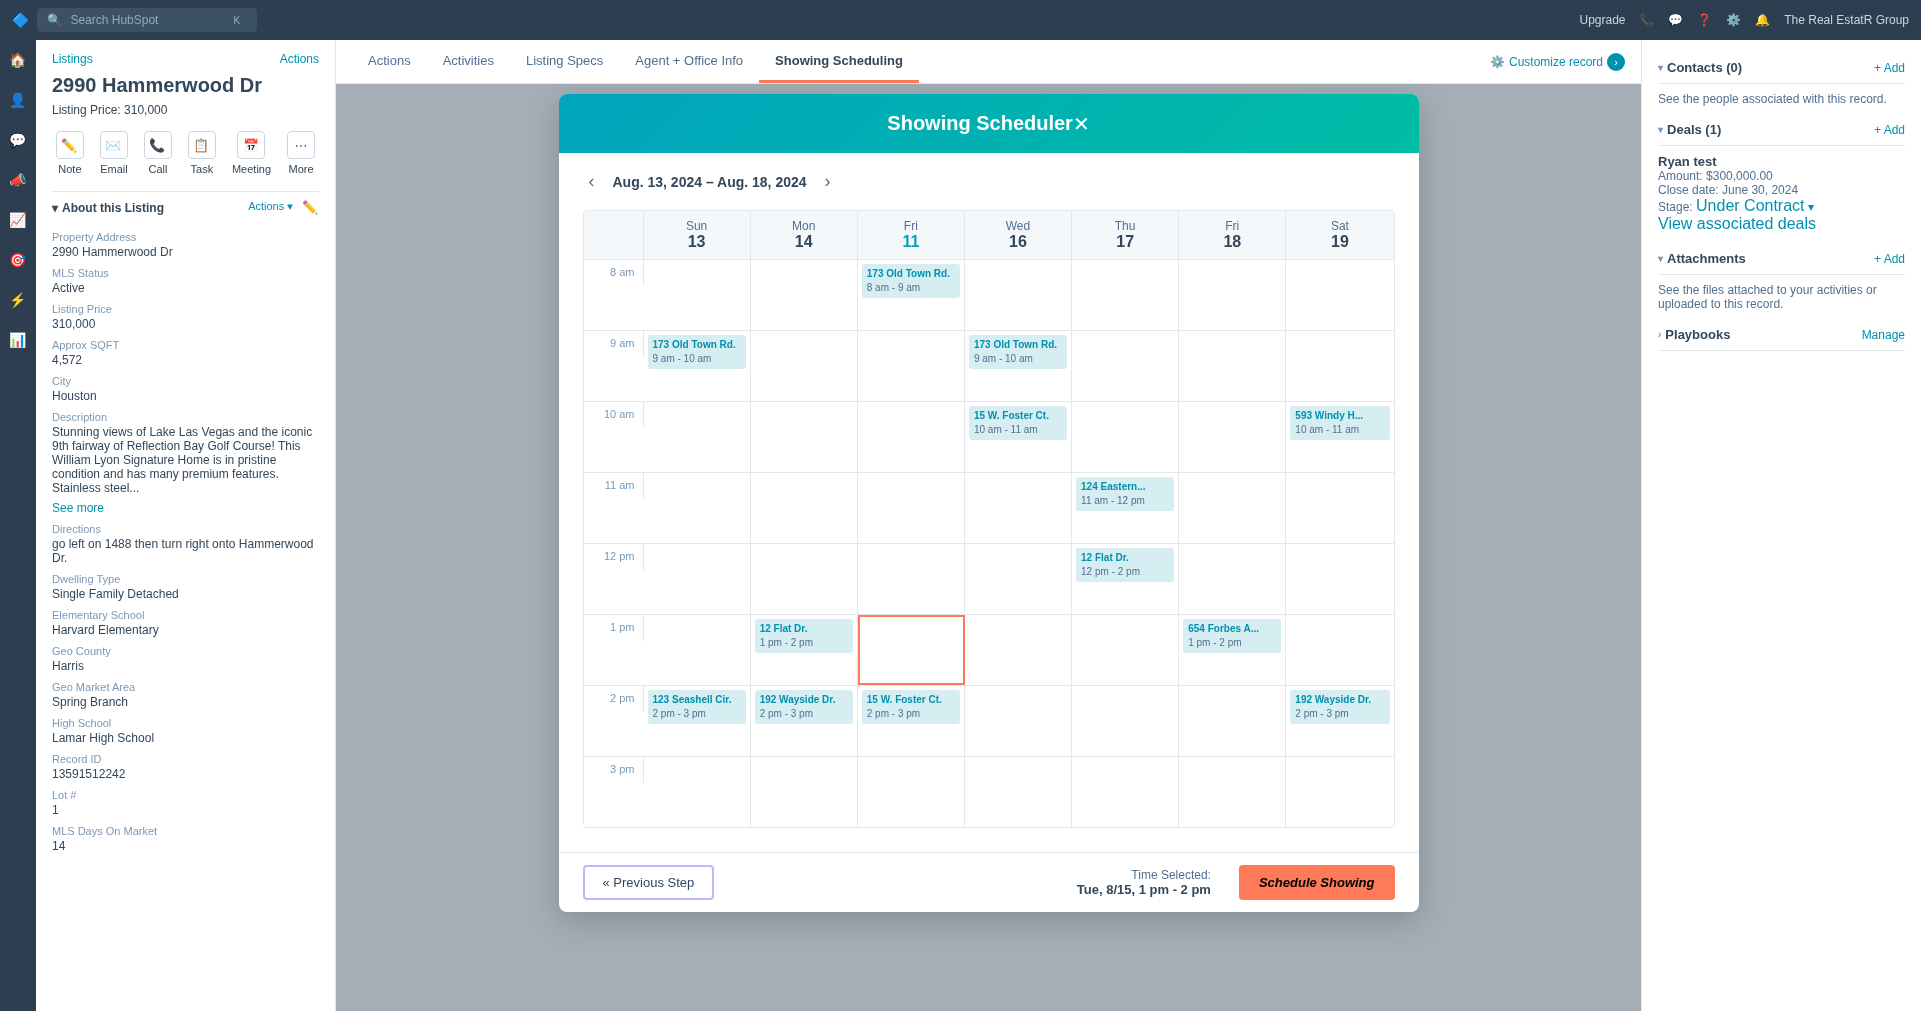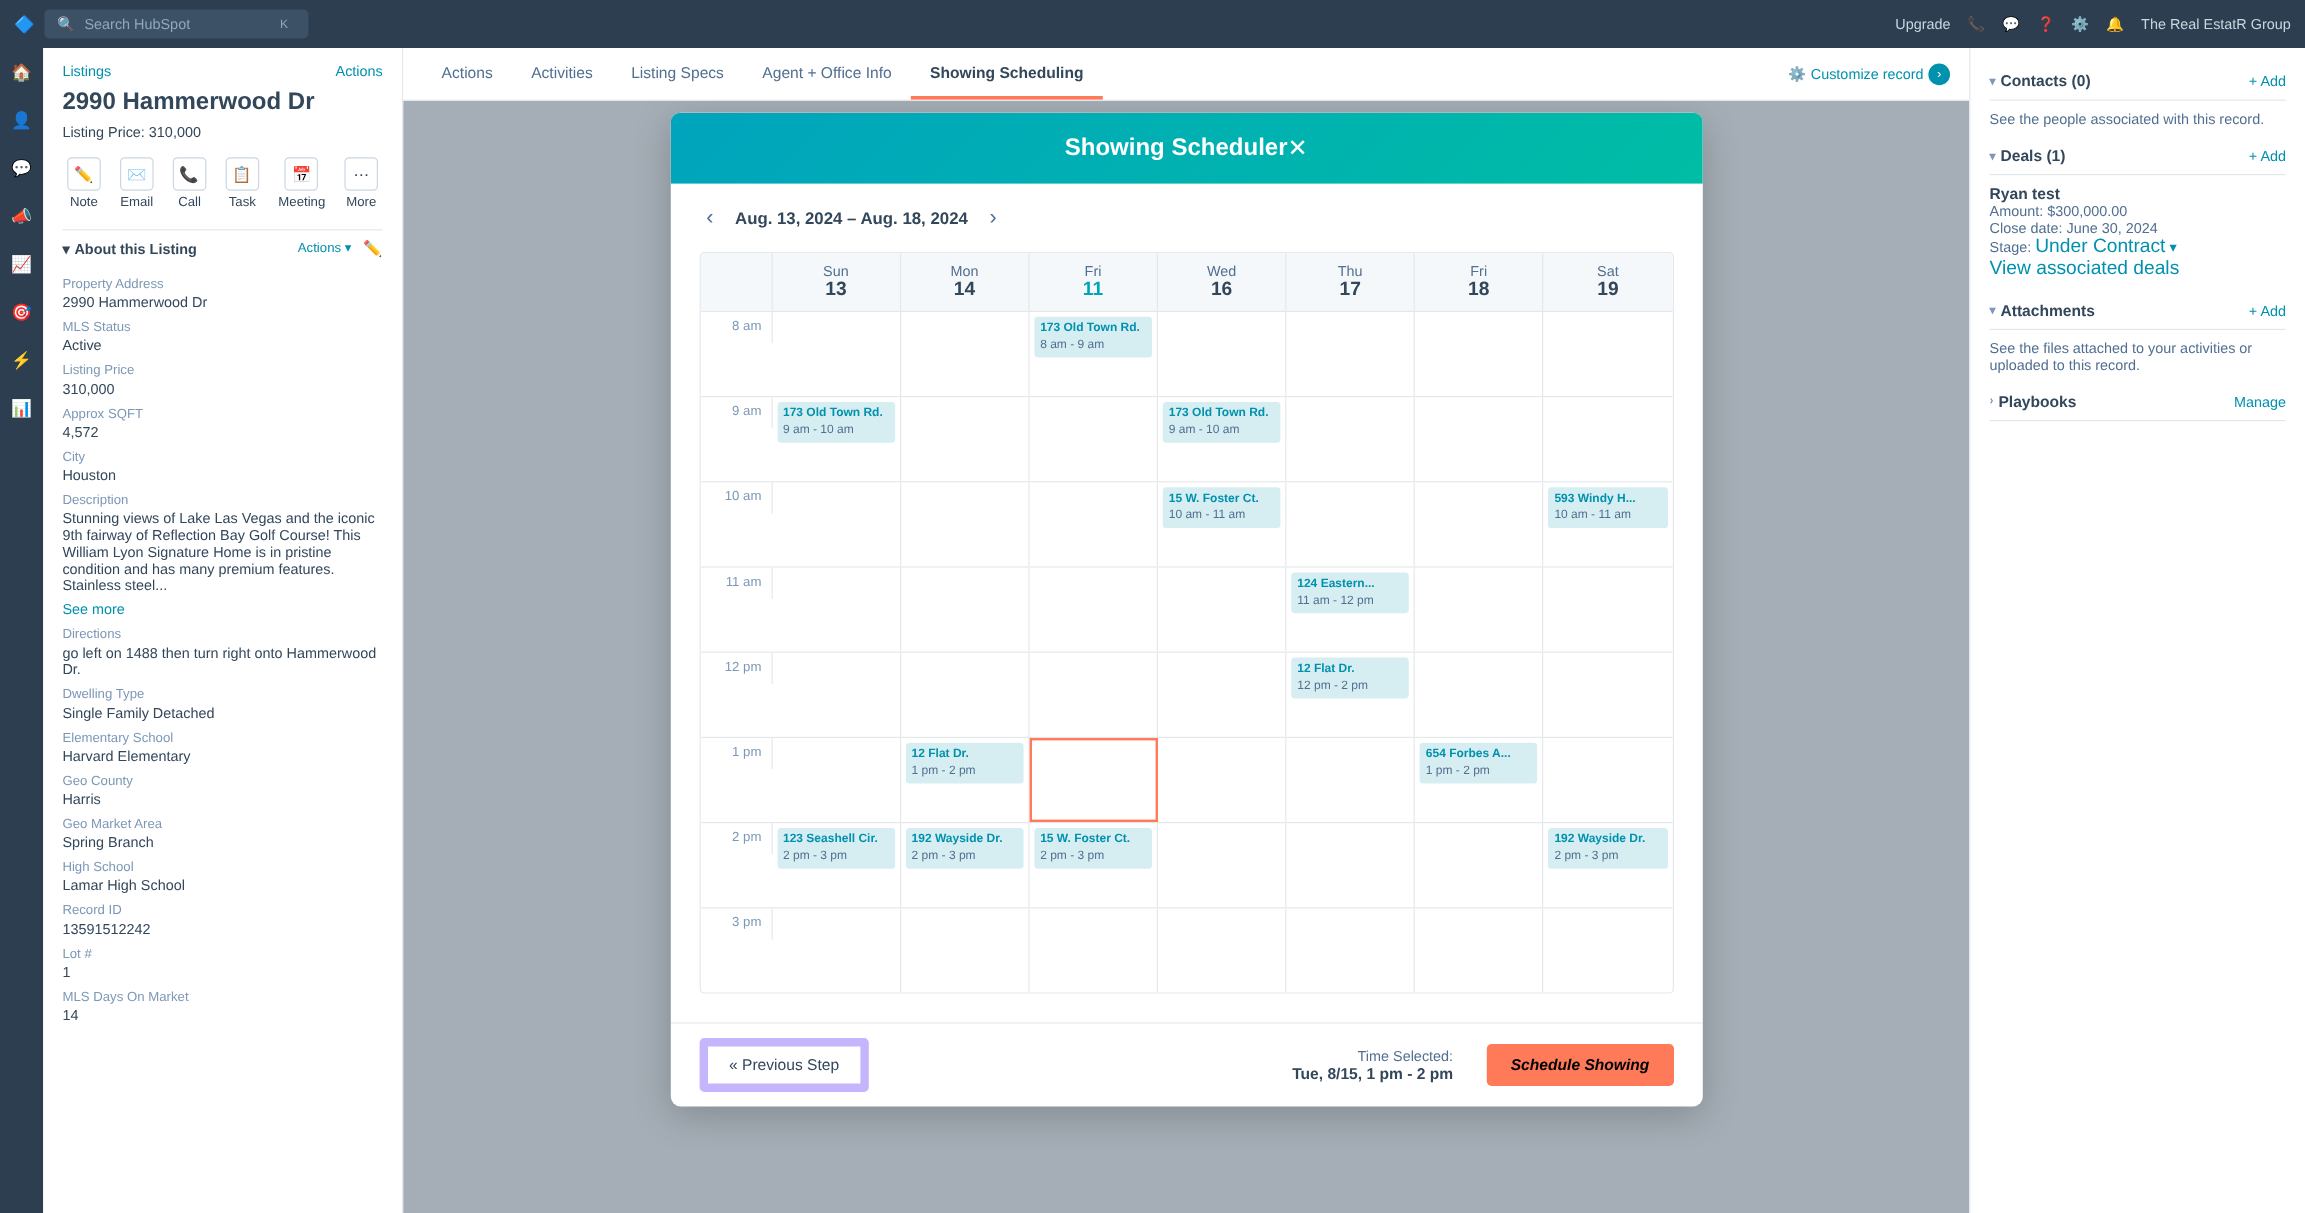--- a/index.html
+++ b/index.html
@@ -299,21 +299,21 @@
     
     .modal-footer {
       display: flex;
       align-items: center;
       justify-content: space-between;
       padding: 12px 24px;
       border-top: 1px solid #e5e8eb;
     }
     .btn-prev {
       background: #fff;
-      border: 7px solid #c4b5fd;
+      border: 2px solid #c4b5fd;
       color: #33475b;
       padding: 8px 18px;
       border-radius: 4px;
       cursor: pointer;
       font-size: 13px;
       display: flex;
       align-items: center;
       gap: 4px;
     }
     .time-selected {

